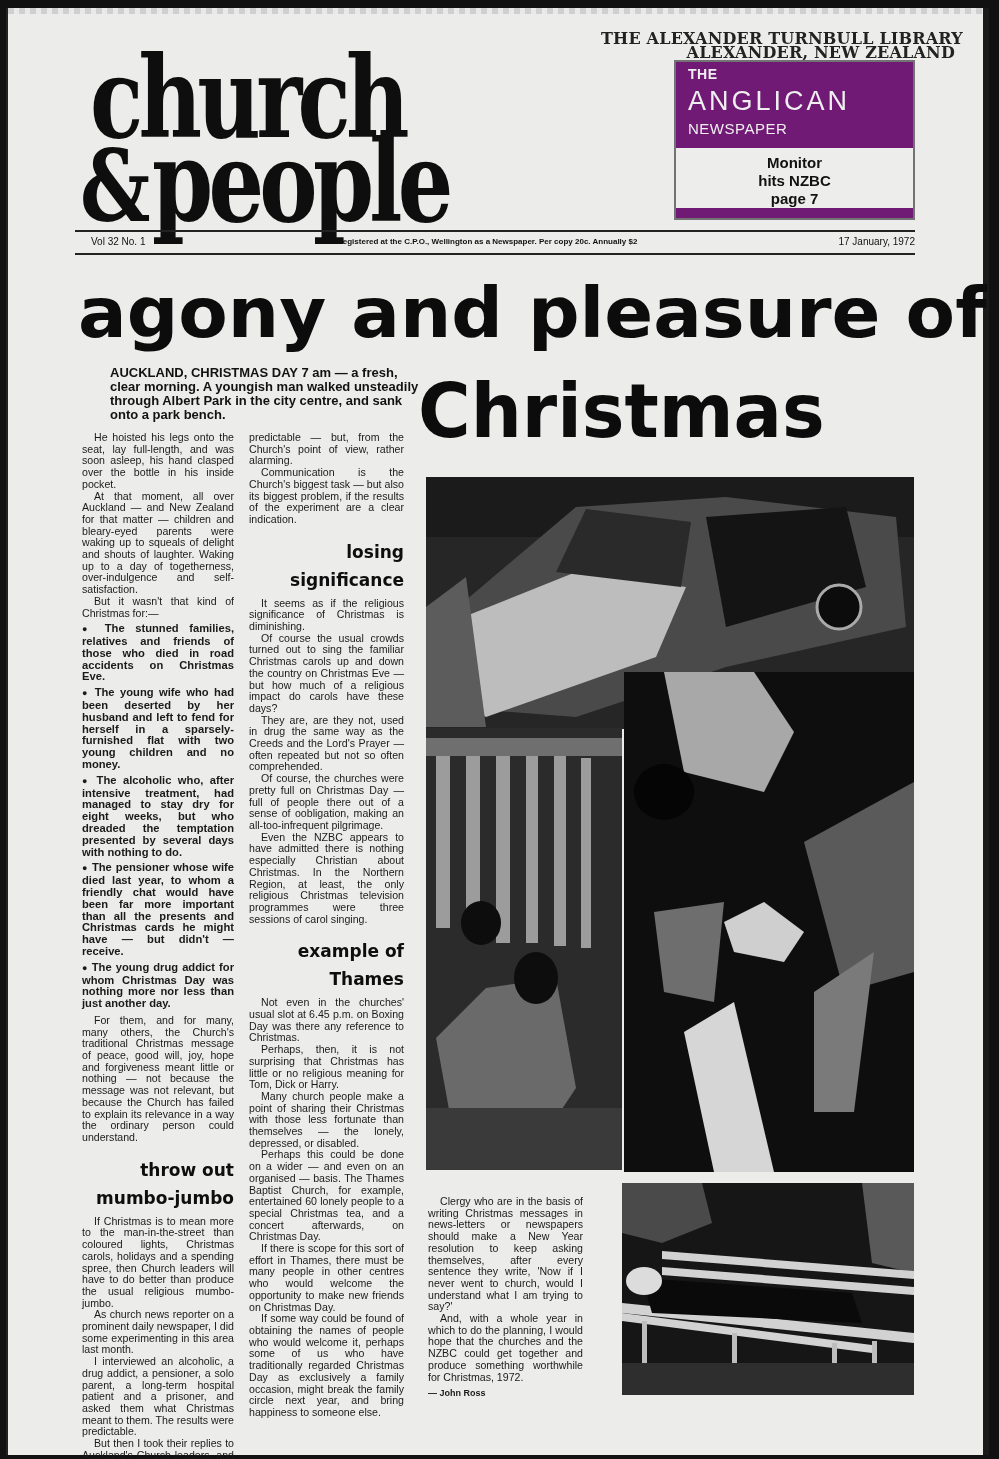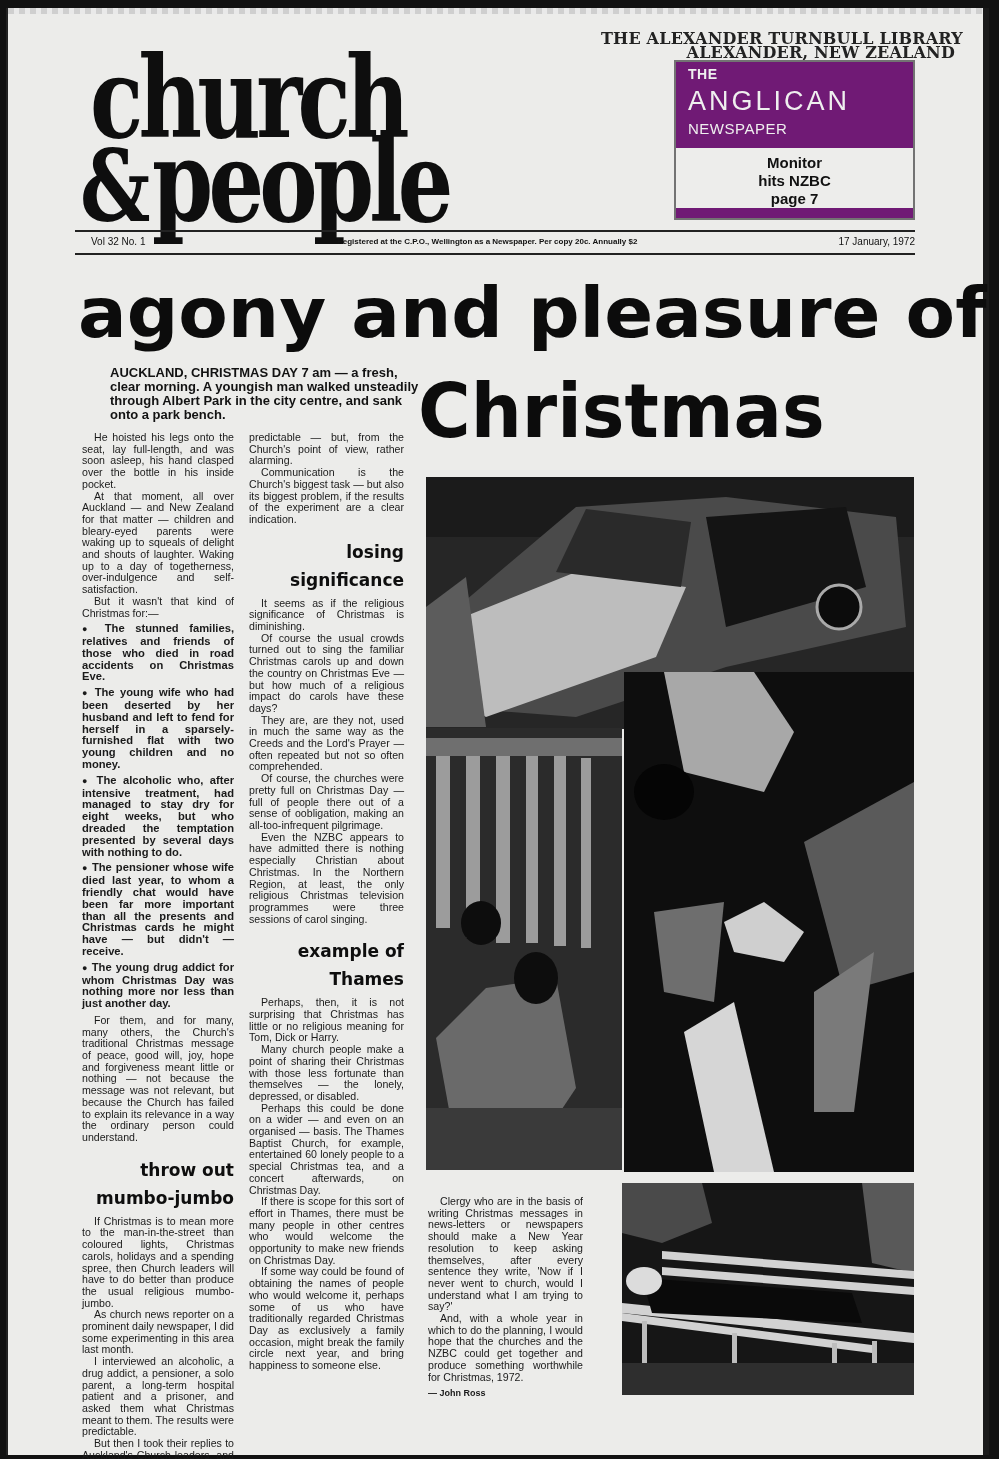--- a/index.html
+++ b/index.html
@@ -98,24 +98,25 @@
   <p>I interviewed an alcoholic, a drug addict, a pensioner, a solo parent, a long-term hospital patient and a prisoner, and asked them what Christmas meant to them. The results were predictable.</p>
   <p>But then I took their replies to Auckland's Church leaders, and asked them to comment on them. The results were again</p>
 </div>
 
 <div class="col col2">
   <p class="ni">predictable — but, from the Church's point of view, rather alarming.</p>
   <p>Communication is the Church's biggest task — but also its biggest problem, if the results of the experiment are a clear indication.</p>
   <h3>losing significance</h3>
   <p>It seems as if the religious significance of Christmas is diminishing.</p>
   <p>Of course the usual crowds turned out to sing the familiar Christmas carols up and down the country on Christmas Eve — but how much of a religious impact do carols have these days?</p>
-  <p>They are, are they not, used in much the same way as the Creeds and the Lord's Prayer — often repeated but not so often comprehended.</p>
+  <p>They are, are they not, used in drug the same way as the Creeds and the Lord's Prayer — often repeated but not so often comprehended.</p>
   <p>Of course, the churches were pretty full on Christmas Day — full of people there out of a sense of oobligation, making an all-too-infrequent pilgrimage.</p>
   <p>Even the NZBC appears to have admitted there is nothing especially Christian about Christmas. In the Northern Region, at least, the only religious Christmas television programmes were three sessions of carol singing.</p>
   <h3>example of Thames</h3>
+  <p>Not even in the churches' usual slot at 6.45 p.m. on Boxing Day was there any reference to Christmas.</p>
   <p>Perhaps, then, it is not surprising that Christmas has little or no religious meaning for Tom, Dick or Harry.</p>
   <p>Many church people make a point of sharing their Christmas with those less fortunate than themselves — the lonely, depressed, or disabled.</p>
   <p>Perhaps this could be done on a wider — and even on an organised — basis. The Thames Baptist Church, for example, entertained 60 lonely people to a special Christmas tea, and a concert afterwards, on Christmas Day.</p>
   <p>If there is scope for this sort of effort in Thames, there must be many people in other centres who would welcome the opportunity to make new friends on Christmas Day.</p>
   <p>If some way could be found of obtaining the names of people who would welcome it, perhaps some of us who have traditionally regarded Christmas Day as exclusively a family occasion, might break the family circle next year, and bring happiness to someone else.</p>
 </div>
 
 <div class="col col3">
   <p>Clergy who are in the basis of writing Christmas messages in news-letters or newspapers should make a New Year resolution to keep asking themselves, after every sentence they write, 'Now if I never went to church, would I understand what I am trying to say?'</p>
   <p>And, with a whole year in which to do the planning, I would hope that the churches and the NZBC could get together and produce something worthwhile for Christmas, 1972.</p>

